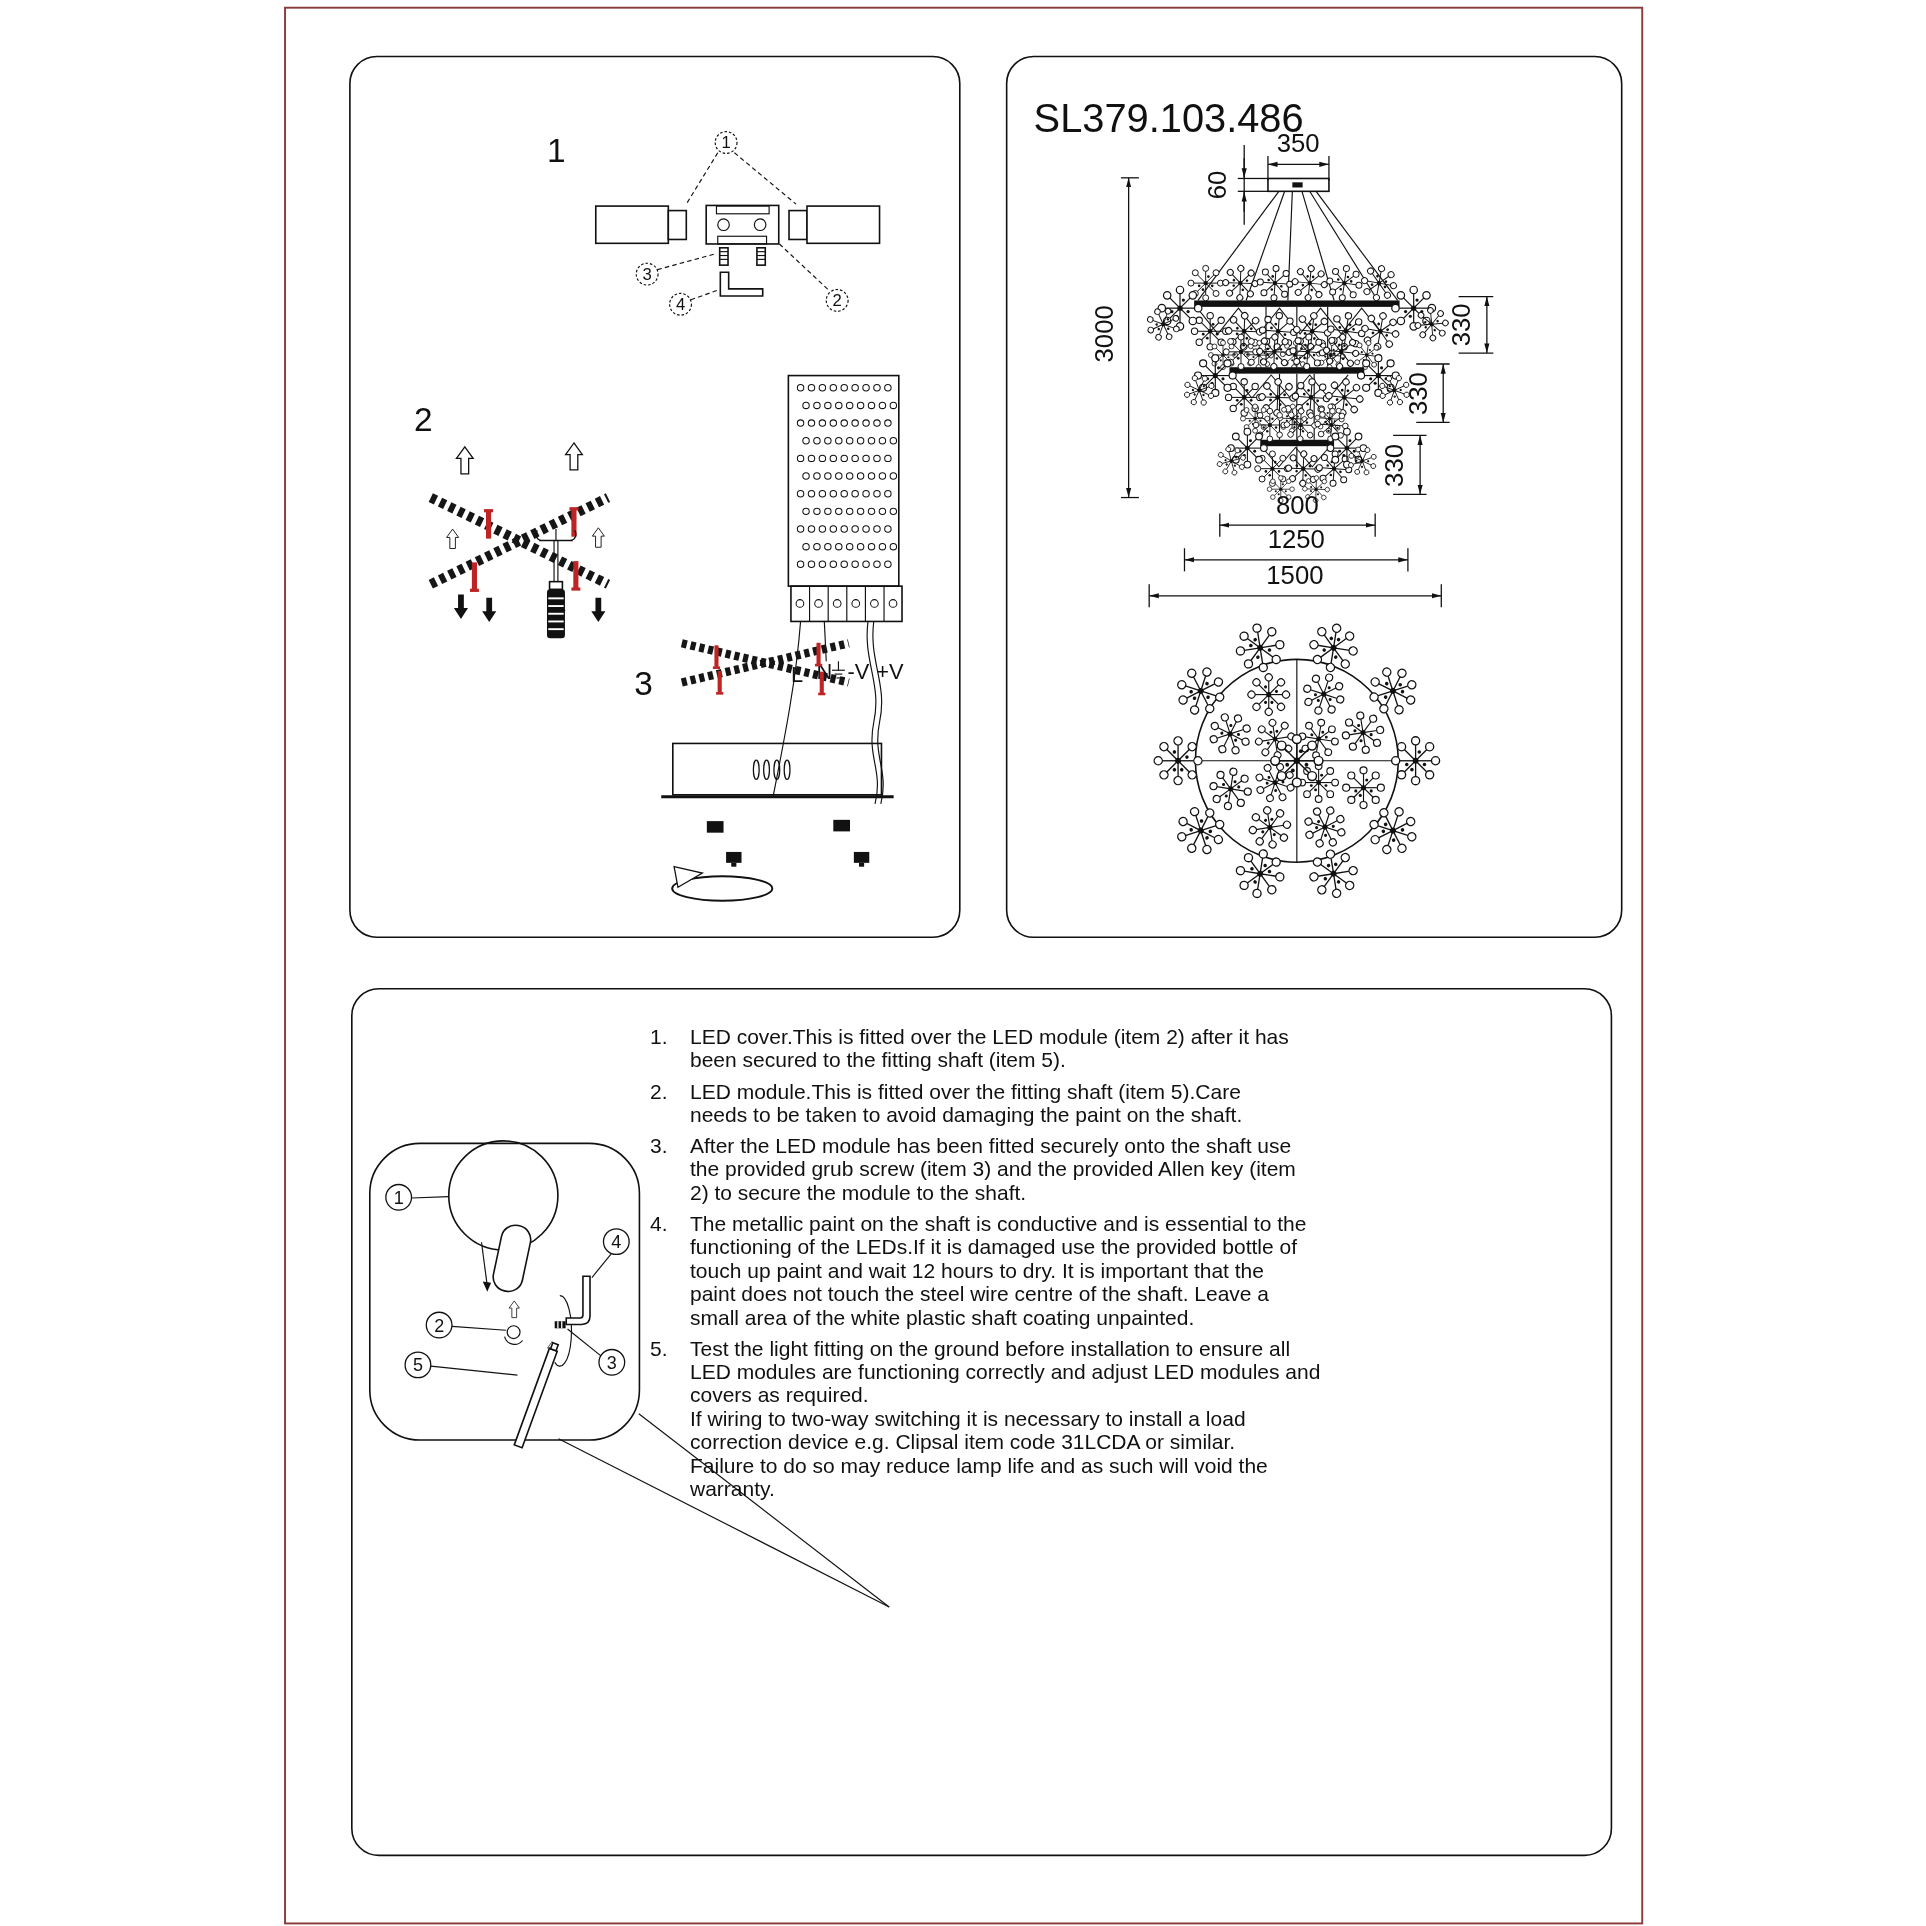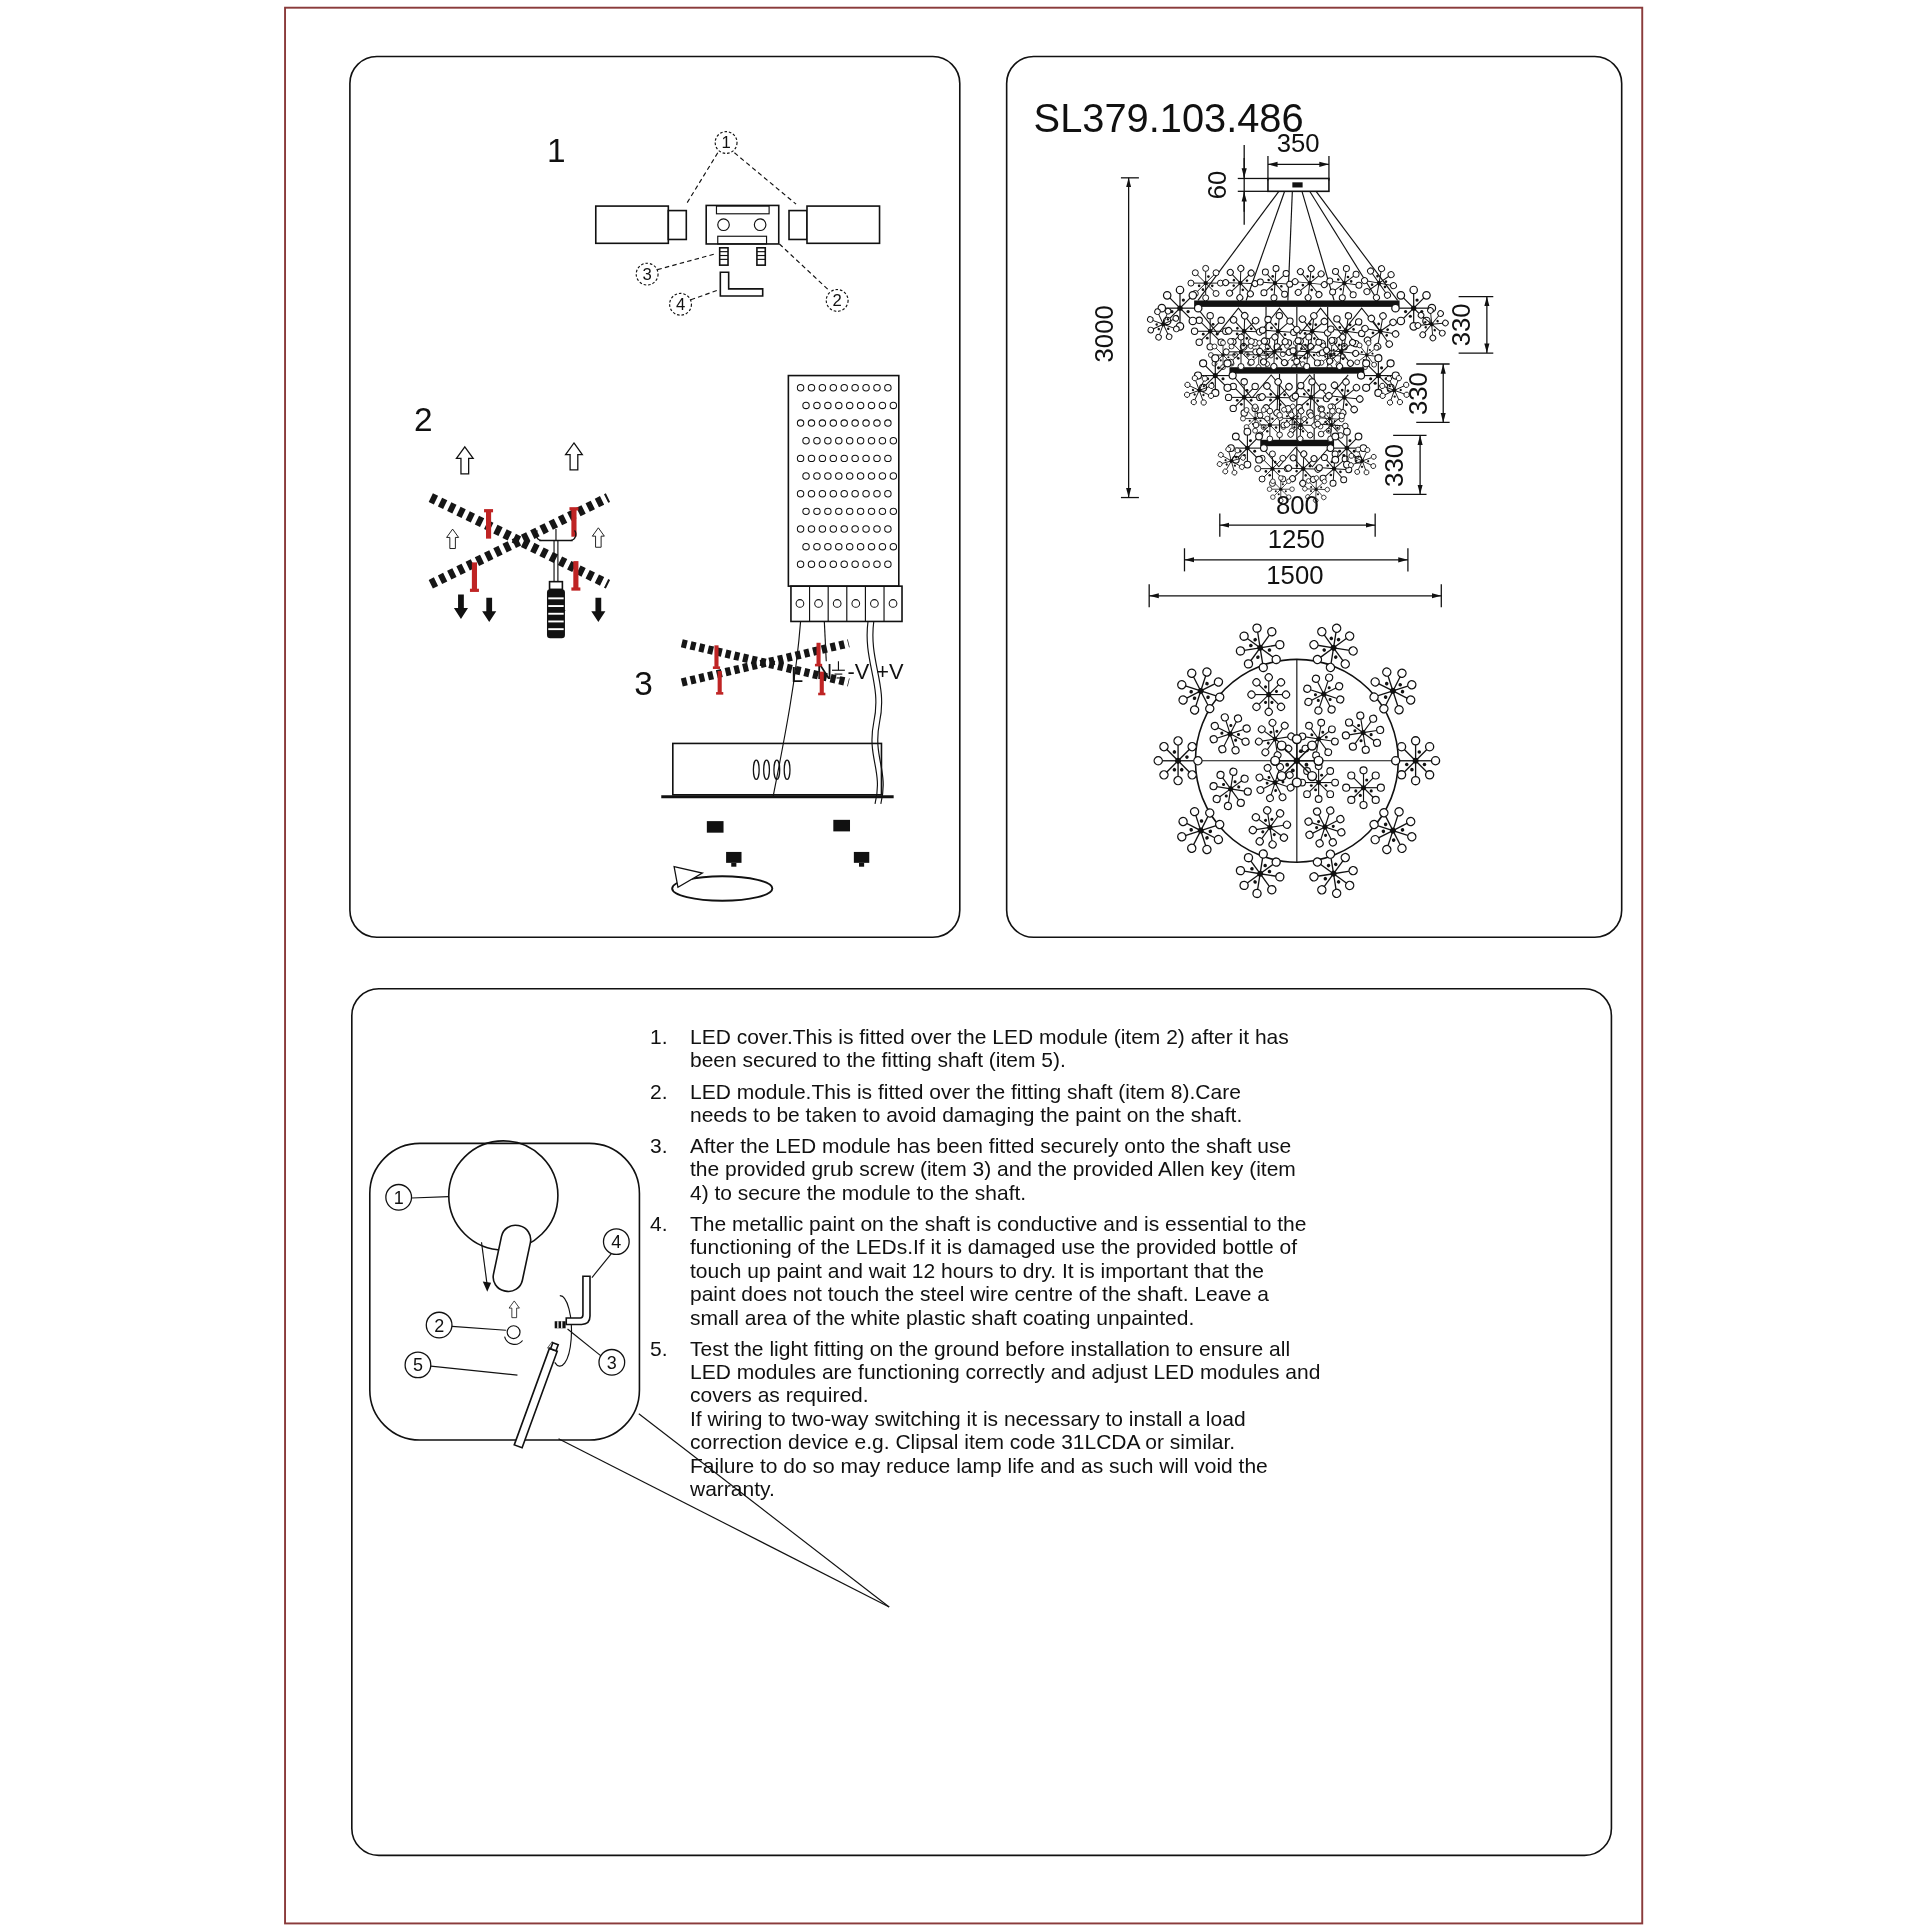--- a/index.html
+++ b/index.html
@@ -597,28 +597,28 @@
 </svg>
 
 <div id="instructions">
   <div class="item">
     <div class="num">1.</div>
     <div class="txt">LED cover.This is fitted over the LED module (item 2) after it has
 been secured to the fitting shaft (item 5).</div>
   </div>
   <div class="item">
     <div class="num">2.</div>
-    <div class="txt">LED module.This is fitted over the fitting shaft (item 8).Care
+    <div class="txt">LED module.This is fitted over the fitting shaft (item 5).Care
 needs to be taken to avoid damaging the paint on the shaft.</div>
   </div>
   <div class="item">
     <div class="num">3.</div>
     <div class="txt">After the LED module has been fitted securely onto the shaft use
 the provided grub screw (item 3) and the provided Allen key (item
-4) to secure the module to the shaft.</div>
+2) to secure the module to the shaft.</div>
   </div>
   <div class="item">
     <div class="num">4.</div>
     <div class="txt">The metallic paint on the shaft is conductive and is essential to the
 functioning of the LEDs.If it is damaged use the provided bottle of
 touch up paint and wait 12 hours to dry. It is important that the
 paint does not touch the steel wire centre of the shaft. Leave a
 small area of the white plastic shaft coating unpainted.</div>
   </div>
   <div class="item">

